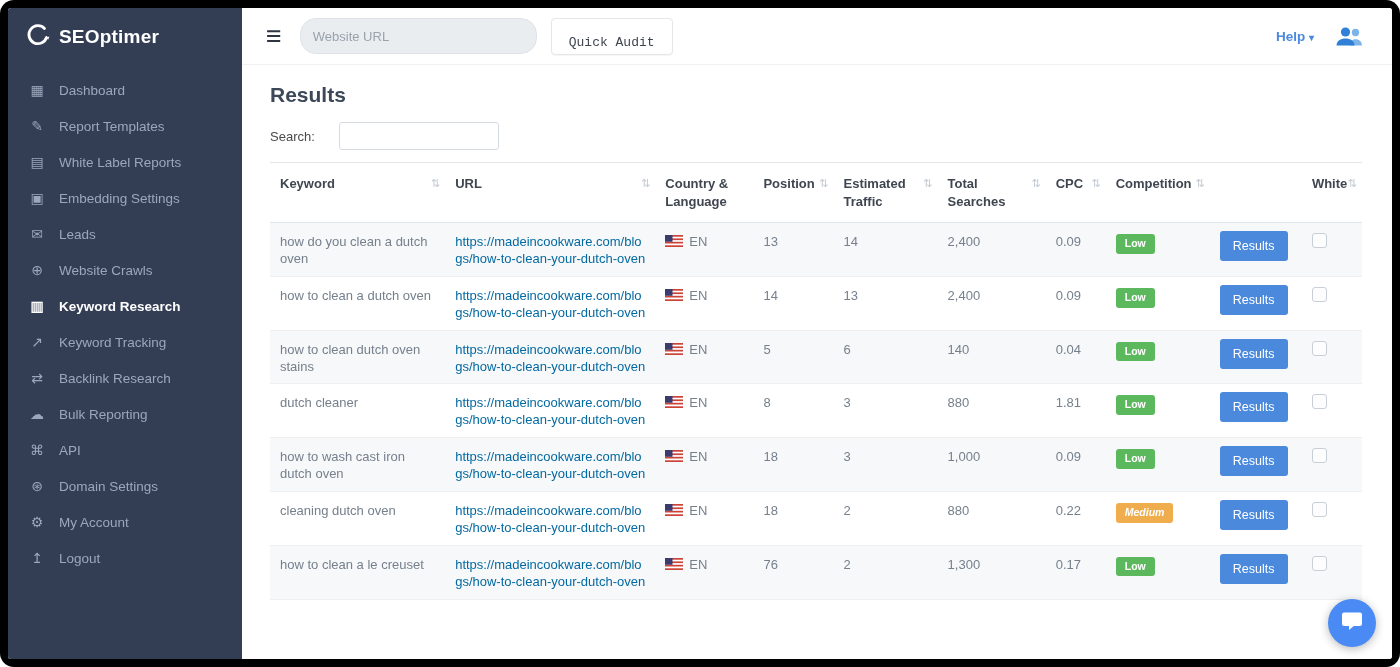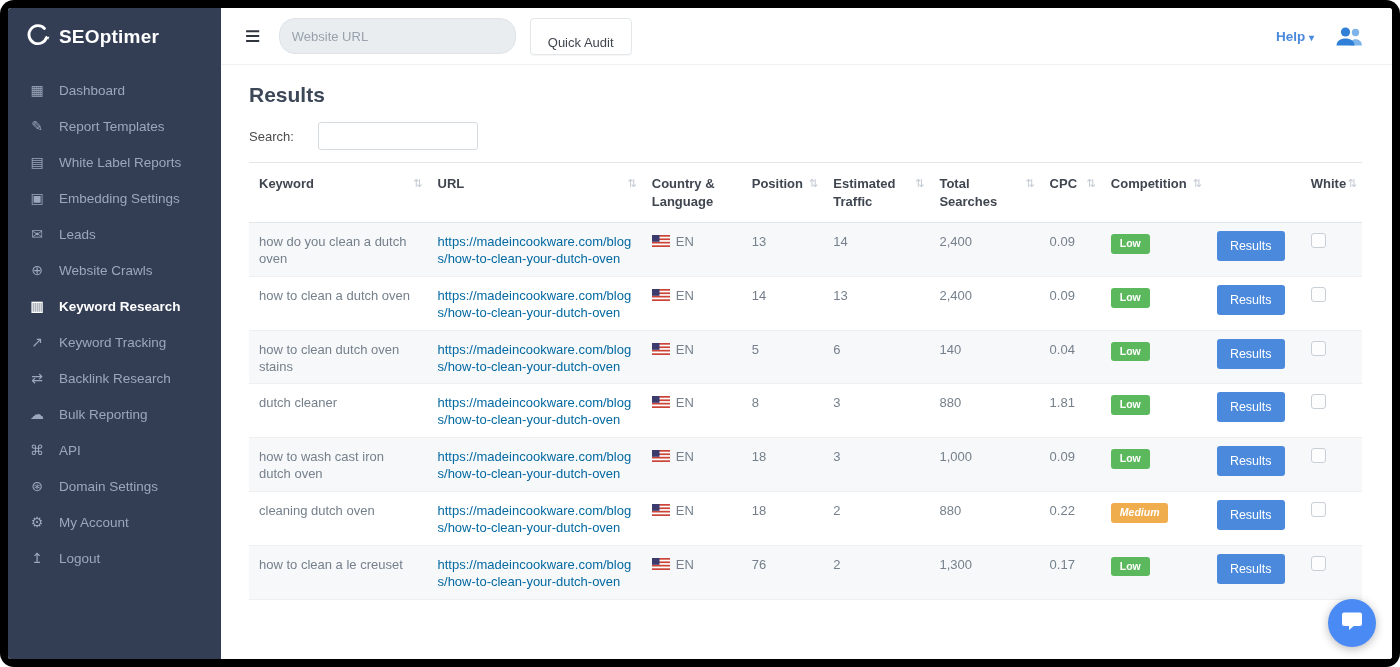--- a/index.html
+++ b/index.html
@@ -1,34 +1,34 @@
 <!DOCTYPE html>
 <html style="--accent: #4a89dc;"><head>
 <meta charset="utf-8">
 <style>
   * { box-sizing: border-box; margin: 0; padding: 0; }
   html, body { width: 1400px; height: 667px; font-family: "Liberation Sans", sans-serif; }
   .frame { width: 1400px; height: 667px; background: #000; border-radius: 14px; padding: 8px; overflow: hidden; }
   .app { width: 100%; height: 100%; background: #fff; display: flex; overflow: hidden; position: relative; border-radius: 3px; }
 
   
-  .sidebar { width: 213px; flex-shrink: 0; background: #333e55; display: flex; flex-direction: column; }
+  .sidebar { width: 234px; flex-shrink: 0; background: #333e55; display: flex; flex-direction: column; }
   .brand { display: flex; align-items: center; gap: 9px; padding: 14px 16px 20px 16px; cursor: pointer; }
   .brand-text { font-size: 19px; font-weight: 700; color: #fff; letter-spacing: .2px; }
   .nav-item { display: flex; align-items: center; gap: 13px; padding: 10px 20px; color: #9ca7bb; font-size: 13.5px; cursor: pointer; }
   .nav-item.active { color: #fff; font-weight: 700; }
   .nav-icon { width: 18px; text-align: center; font-size: 14px; flex-shrink: 0; }
 
   
   .content { flex: 1; display: flex; flex-direction: column; min-width: 0; }
   .topbar { height: 57px; flex-shrink: 0; background: #fff; display: flex; align-items: center; gap: 14px; padding: 0 26px 0 24px; border-bottom: 1px solid #f0f1f3; }
   .hamburger { font-size: 27px; color: #2f3640; line-height: 1; cursor: pointer; margin-right: 4px; }
   .url-input { width: 237px; height: 36px; background: #e9edf0; border: 1px solid #dde3e8; border-radius: 16px; padding: 0 12px; font-size: 13px; color: #c2410c; font-family: "Liberation Sans", sans-serif; }
   .url-input::placeholder { color: #99a2ac; }
-  .quick-audit { height: 37px; padding: 16px 17px; background: #fff; border: 1px solid #e3e7ea; border-radius: 4px; font-size: 13px; color: #3f4650; cursor: pointer; box-shadow: 0 1px 1px rgba(0,0,0,.04); font-family: Liberation Sans, sans-serif; }
+  .quick-audit { height: 37px; padding: 16px 17px; background: #fff; border: 1px solid #e3e7ea; border-radius: 4px; font-size: 13px; color: #3f4650; cursor: pointer; box-shadow: 0 1px 1px rgba(0,0,0,.04); font-family: Liberation Mono, monospace; }
   .topbar-right { margin-left: auto; display: flex; align-items: center; gap: 20px; }
   .help { color: var(--accent, #4a89dc); font-size: 13.5px; font-weight: 700; cursor: pointer; }
   .help .caret { font-size: 10px; }
   .users-btn { cursor: pointer; display: flex; align-items: center; }
 
   
   .main { flex: 1; padding: 18px 30px 0 28px; overflow: hidden; background: #fff; }
   .page-title { font-size: 21px; color: #3c4858; font-weight: 600; margin-bottom: 15px; }
   .toolbar { display: flex; align-items: center; justify-content: space-between; margin-bottom: 12px; }
   .export-group { display: flex; gap: 5px; }

